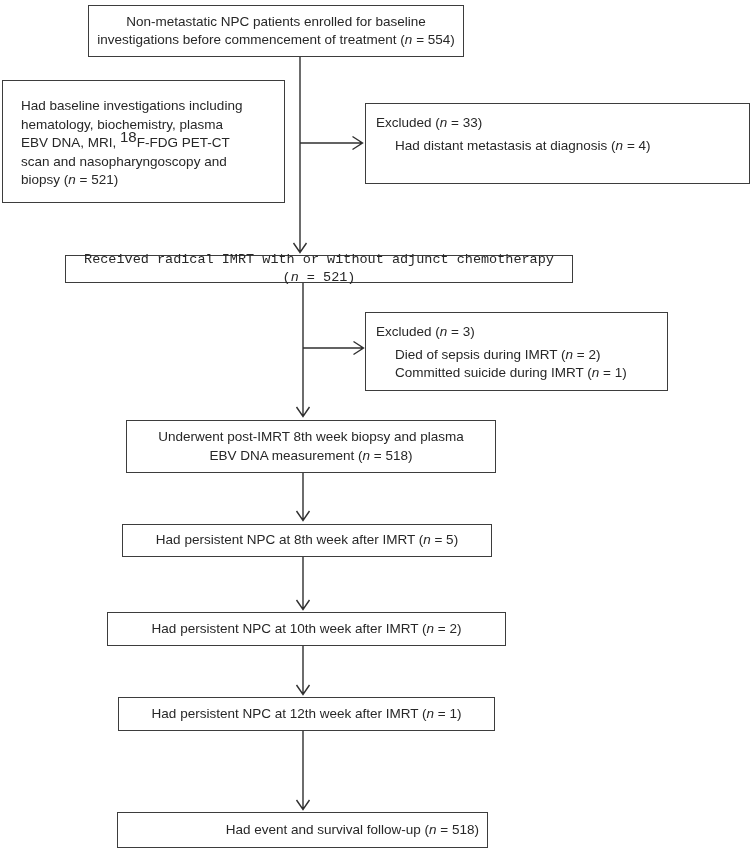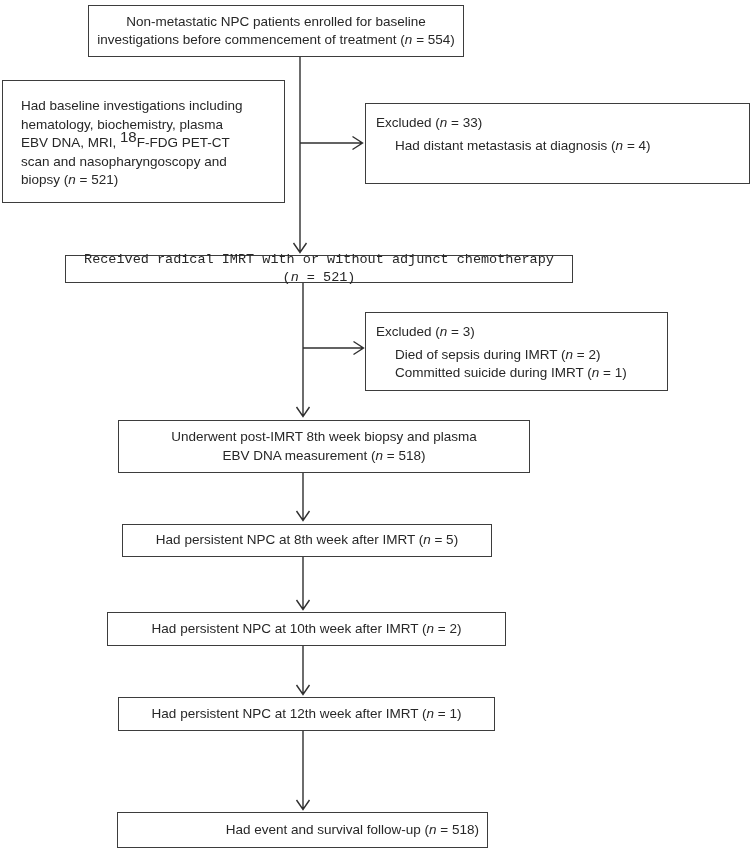--- a/index.html
+++ b/index.html
@@ -71,21 +71,21 @@
   </div>
 
   <div class="box excluded" style="left:365px;top:312px;width:303px;height:79px;">
     <div>Excluded (<i>n</i> = 3)</div>
     <div class="ex-items">
       <div>Died of sepsis during IMRT (<i>n</i> = 2)</div>
       <div>Committed suicide during IMRT (<i>n</i> = 1)</div>
     </div>
   </div>
 
-  <div class="box center" style="left:118px;top:420px;width:412px;height:53px;">
+  <div class="box center" style="left:126px;top:420px;width:370px;height:53px;">
     <div>Underwent post-IMRT 8th week biopsy and plasma<br>EBV DNA measurement (<i>n</i> = 518)</div>
   </div>
 
   <div class="box center" style="left:122px;top:524px;width:370px;height:33px;">
     <div>Had persistent NPC at 8th week after IMRT (<i>n</i> = 5)</div>
   </div>
 
   <div class="box center" style="left:107px;top:612px;width:399px;height:34px;">
     <div>Had persistent NPC at 10th week after IMRT (<i>n</i> = 2)</div>
   </div>

